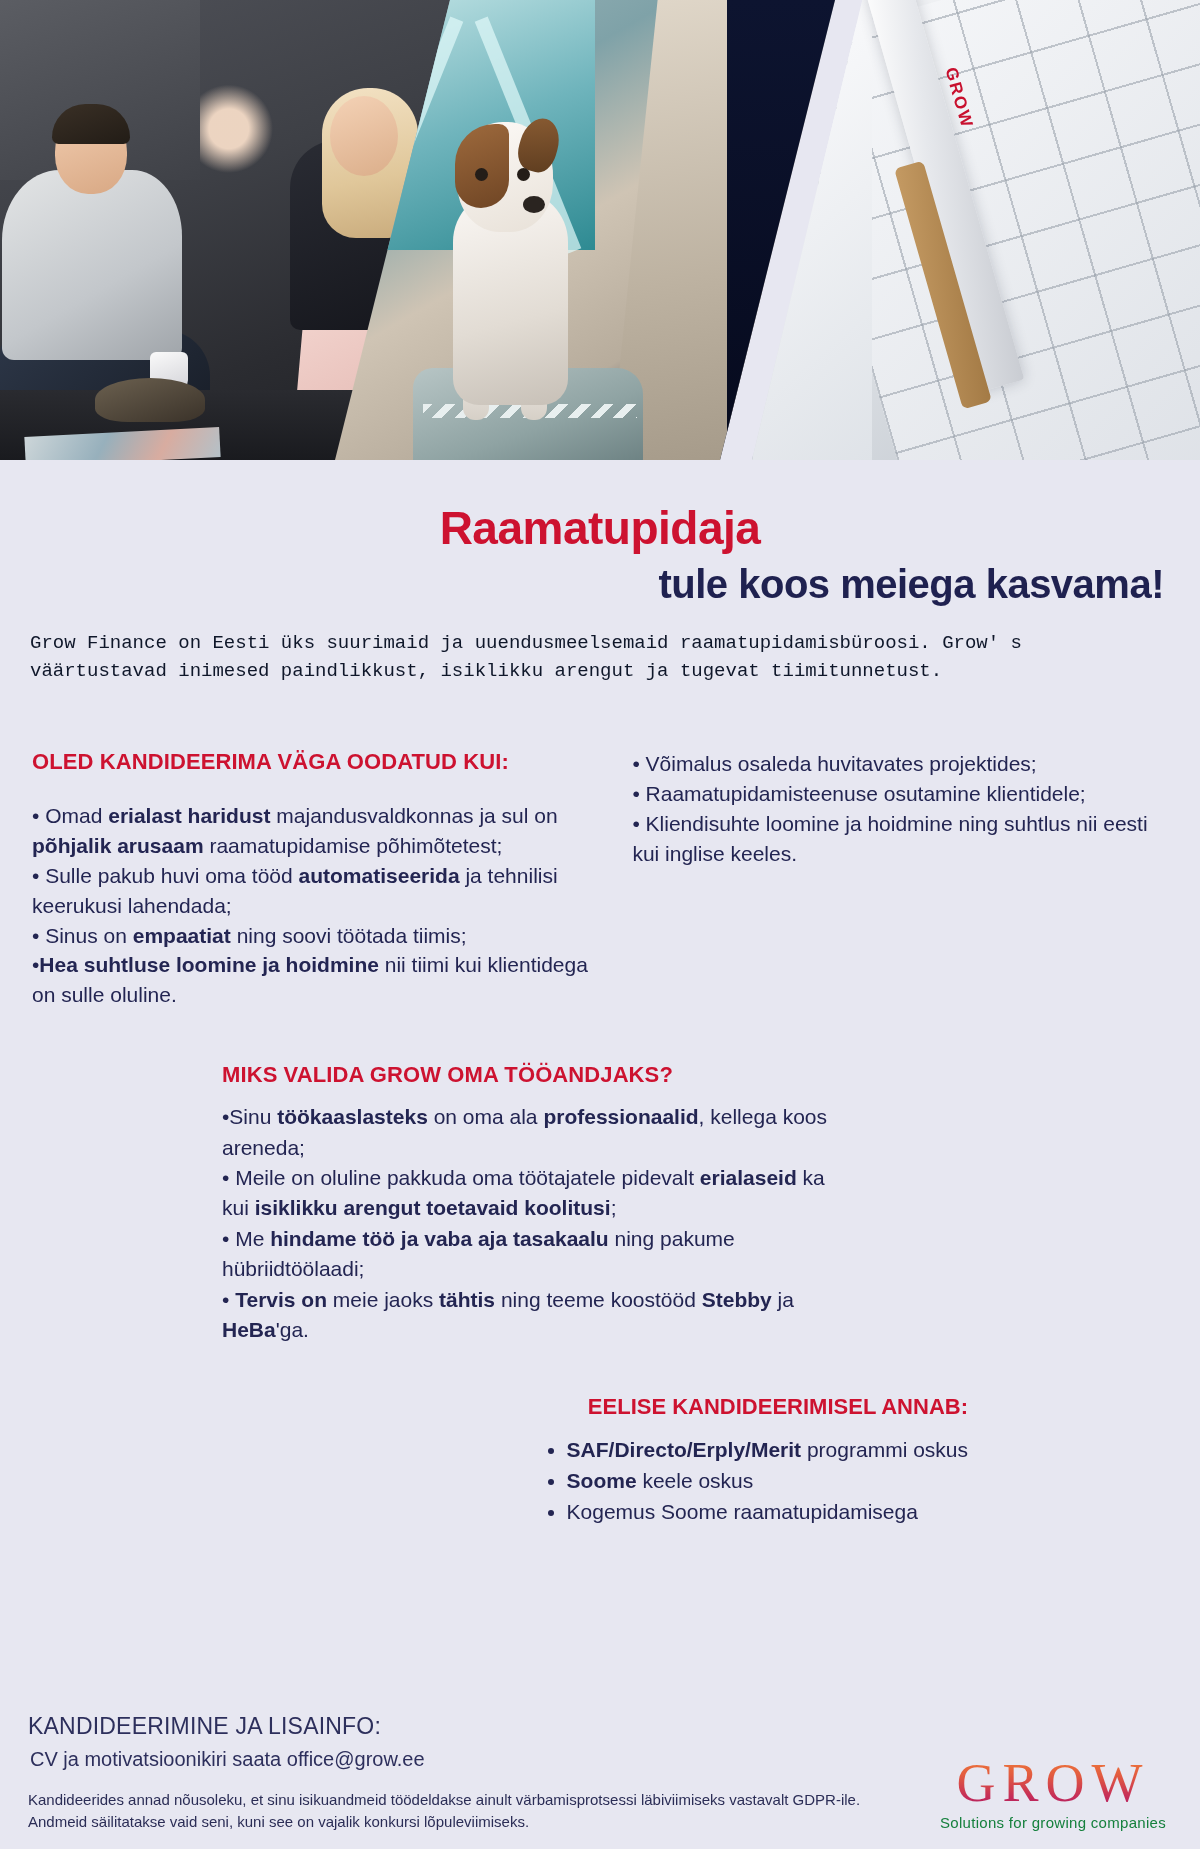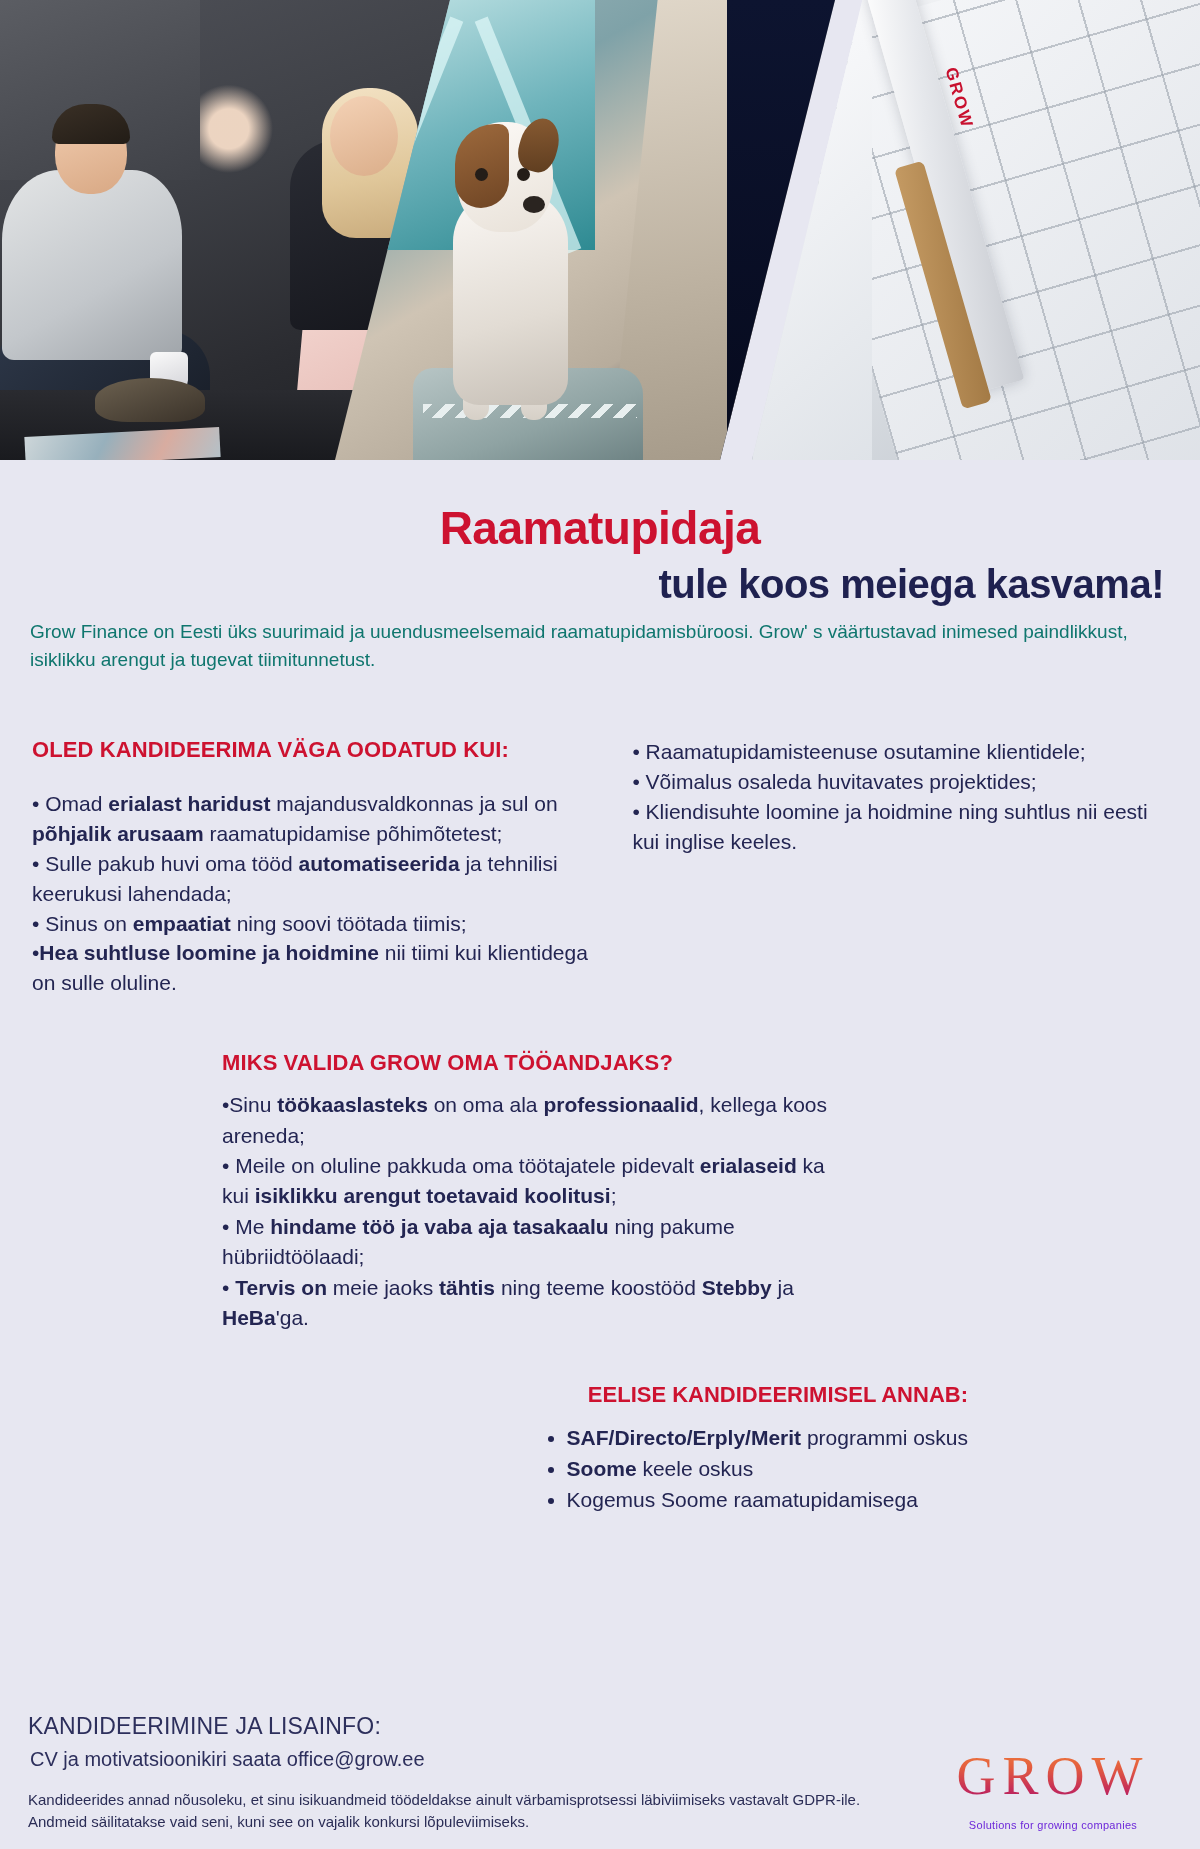--- a/index.html
+++ b/index.html
@@ -246,25 +246,26 @@
     font-size: 40px;
     font-weight: bold;
     line-height: 1.1;
     letter-spacing: -0.5px;
     text-align: right;
     padding-right: 2px;
     margin: 4px;
   }
 
   .intro {
-    margin: 12px 30px 0 30px;
-    color: #0f766e;
+    margin: 24px 30px 0 30px;
+    color: #0f172a;
     font-size: 19px;
     line-height: 1.45;
     max-width: 1140px;
+    font-family: Liberation Mono, monospace;
   }
 
   
   .two-col {
     display: flex;
     margin: 64px 24px 0 24px;
     gap: 10px;
     align-items: flex-start;
   }
   .col-left { width: 600px; padding-left: 8px; }
@@ -357,24 +358,24 @@
     font-size: 54px;
     letter-spacing: 7px;
     font-weight: normal;
     background: linear-gradient(180deg,#f07d3a 0%, #e35c3f 35%, #c32a5a 78%, #a81e63 100%);
     -webkit-background-clip: text;
     background-clip: text;
     color: transparent;
     line-height: 1;
   }
   .logo-tag {
-    color: #6d28d9;
-    font-size: 11px;
+    color: #15803d;
+    font-size: 15px;
     letter-spacing: .3px;
-    margin-top: 16px;
+    margin-top: 4px;
   }
 </style>
 </head>
 <body>
 
 <div class="hero">
 
   <div class="hero-panel panel-office">
     <div class="p-wall-l"></div>
     <div class="p-teal"></div>
@@ -436,22 +437,22 @@
     <div class="bullets">
       <p><span>• Omad </span><b>erialast haridust</b><span> majandusvaldkonnas ja sul on </span><b>põhjalik arusaam</b><span> raamatupidamise põhimõtetest;</span></p>
       <p><span>• Sulle pakub huvi oma tööd </span><b>automatiseerida</b><span> ja tehnilisi keerukusi lahendada;</span></p>
       <p><span>• Sinus on </span><b>empaatiat</b><span> ning soovi töötada tiimis;</span></p>
       <p><span>•</span><b>Hea suhtluse loomine ja hoidmine</b><span> nii tiimi kui klientidega on sulle oluline.</span></p>
     </div>
   </div>
 
   <div class="col-right">
     <div class="bullets">
+      <p>• Võimalus osaleda huvitavates projektides;</p>
       <p>• Raamatupidamisteenuse osutamine klientidele;</p>
-      <p>• Võimalus osaleda huvitavates projektides;</p>
       <p>• Kliendisuhte loomine ja hoidmine ning suhtlus nii eesti kui inglise keeles.</p>
     </div>
   </div>
 
 </div>
 
 <div class="mid">
   <div class="sec-head tight">MIKS VALIDA GROW OMA TÖÖANDJAKS?</div>
   <div class="bullets">
     <p><span>•Sinu </span><b>töökaaslasteks</b><span> on oma ala </span><b>professionaalid</b><span>, kellega koos areneda;</span></p>

